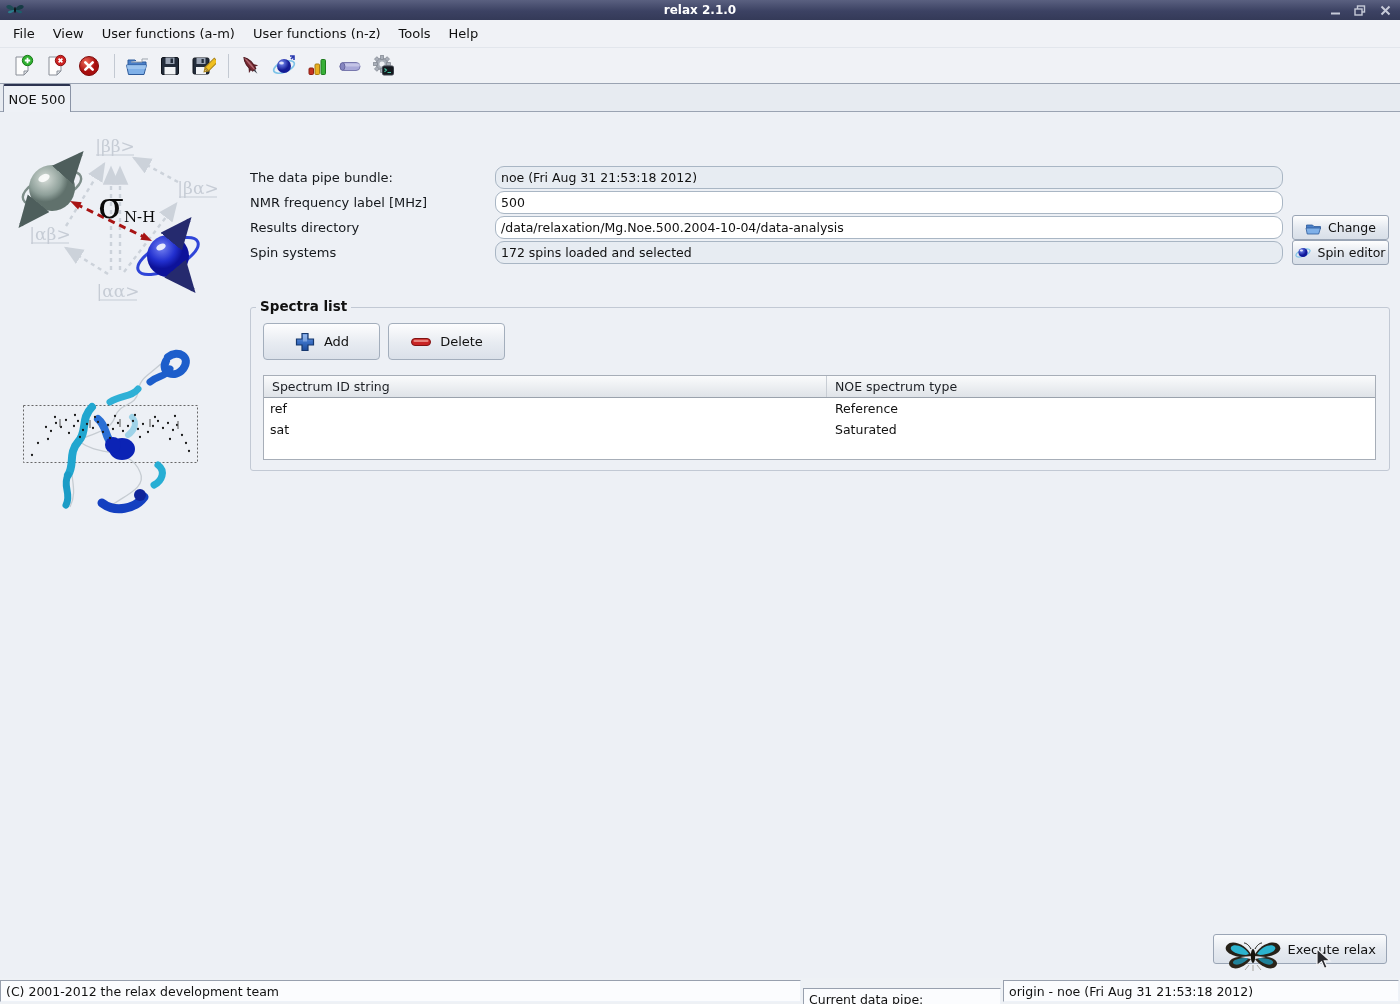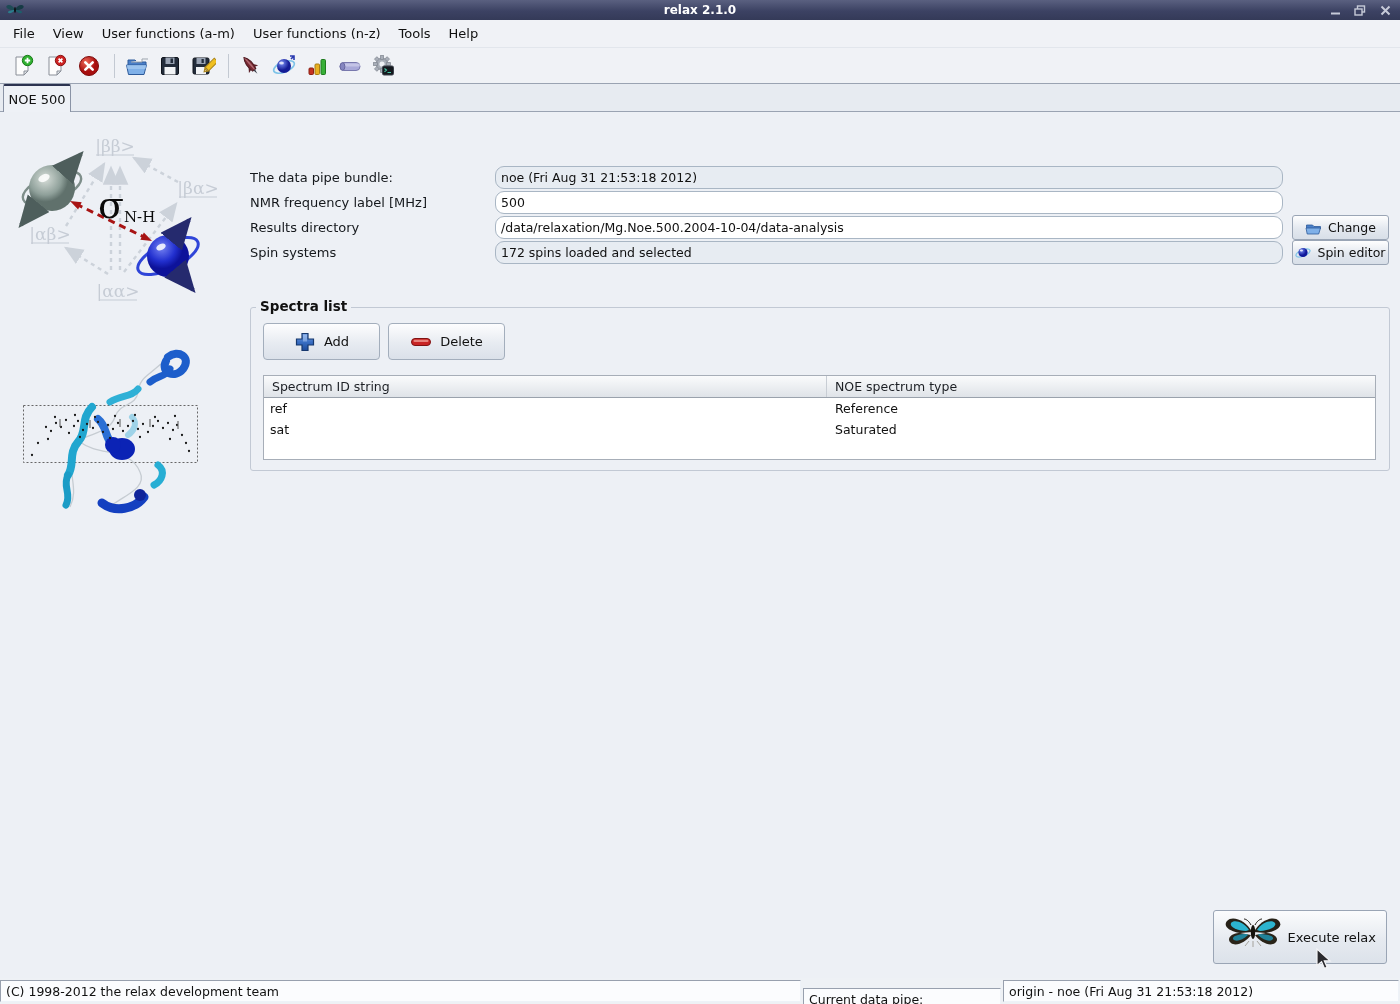--- a/index.html
+++ b/index.html
@@ -65,21 +65,21 @@
   .spectra-table { position:absolute; left:12px; top:67px; width:1113px; height:85px;
                    border:1px solid #a7aeb8; background:#fff; }
   .st-header { display:flex; height:22px; background:linear-gradient(#fafbfc,#dfe3e8);
                border-bottom:1px solid #9aa2ac; }
   .st-h { font-size:12.5px; color:#1c1f24; line-height:21px; padding-left:8px; }
   .st-h1 { width:563px; border-right:1px solid #c8cdd4; }
   .st-row { display:flex; height:21px; }
   .st-c { font-size:12.5px; line-height:21px; padding-left:6px; }
   .st-c1 { width:565px; }
 
-  .exec-btn { position:absolute; right:13px; bottom:14px; width:174px; height:54px;
+  .exec-btn { position:absolute; right:13px; bottom:14px; width:174px; height:30px;
               border:1px solid #9aa5b5; border-radius:3px;
               background:linear-gradient(#fbfcfd,#e6eaf0 55%,#dce2ea); display:flex; align-items:center;
               justify-content:flex-end; padding-right:10px; gap:6px; font-size:13px; }
   .exec-btn svg { position:absolute; left:8px; top:4px; }
 
   
   .statusbar { height:26px; background:#eef1f5; display:flex; align-items:center; gap:2px; padding:1px 0; }
   .status-box { height:22px; line-height:21px; font-size:12.5px; padding:0 5px; background:#fbfcfe;
                 border:1px solid; border-color:#98a0ae #eef2f8 #eef2f8 #98a0ae; white-space:nowrap; overflow:hidden; }
   .sb1 { width:801px; } .sb2 { width:198px;margin-top:16px; } .sb3 { width:396px; }
@@ -436,20 +436,20 @@
       </g>
       <ellipse cx="31" cy="17" rx="2.2" ry="7" fill="#15120c"></ellipse>
       <path d="M29 10 C27 6 24 4 22 4 M33 10 C35 6 38 4 40 4" stroke="#15120c" stroke-width="1" fill="none"></path>
       <path d="M27 26 l-4 5 M31 26 l0 6 M35 26 l4 5" stroke="#8a8578" stroke-width=".7" fill="none"></path>
     </svg>
     <span>Execute relax</span>
   </span>
 </div>
 
 <div class="statusbar">
-  <span class="status-box sb1">(C) 1998-2012 the relax development team</span>
+  <span class="status-box sb1">(C) 2001-2012 the relax development team</span>
   <span class="status-box sb2">Current data pipe:</span>
   <span class="status-box sb3">origin - noe (Fri Aug 31 21:53:18 2012)</span>
 </div>
 
 <svg class="cursor" width="16" height="22" viewBox="0 0 16 22">
   <path d="M1 1 L1 17.5 L5.6 13.8 L8.5 20.4 L11.1 19.2 L8.3 12.8 L14 12.8 Z" fill="#2a2a2e" stroke="#f4f4f6" stroke-width="1.2"></path>
 </svg>
 
 </body></html>

